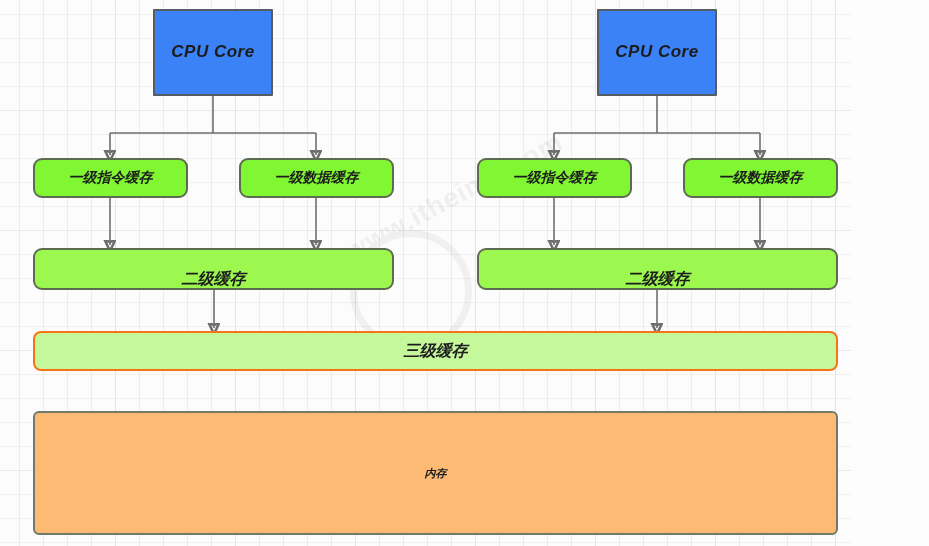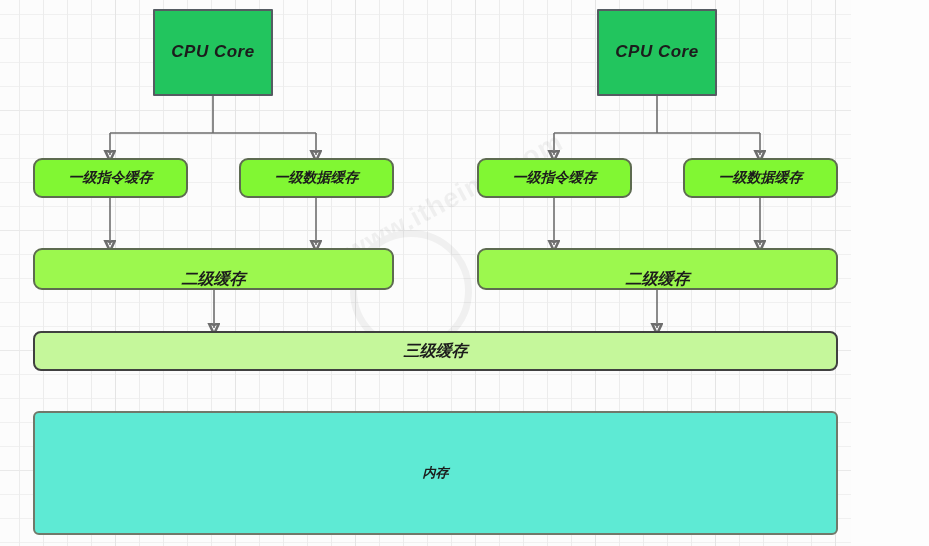--- a/index.html
+++ b/index.html
@@ -77,50 +77,50 @@
     display: flex;
     align-items: center;
     justify-content: center;
     font-style: italic;
     font-weight: bold;
     color: #1c1c1c;
     text-align: center;
     line-height: 1.1;
   }
   .node.cpu {
-    background: #22c55e;
+    background: #3b82f6;
     border: 2px solid #555c62;
     border-radius: 1px;
     font-size: 17px;
     letter-spacing: 0.5px;
   }
   .node.l1 {
     background: #81f733;
     border: 2px solid #5d6b50;
     border-radius: 9px;
     font-size: 14px;
   }
   .node.l2 {
     background: #9cf84e;
     border: 2px solid #5d6b50;
     border-radius: 9px;
     font-size: 16px;
     align-items: flex-end;
   }
   .node.l3 {
     background: #c5f79b;
-    border: 2px solid #404040;
+    border: 2px solid #f97316;
     border-radius: 8px;
     font-size: 16px;
   }
   .node.mem {
-    background: #5eead4;
+    background: #fdba74;
     border: 2px solid #70796a;
     border-radius: 6px;
-    font-size: 13px;
+    font-size: 11px;
   }
   svg#connectors {
     position: absolute;
     left: 0;
     top: 0;
     width: 929px;
     height: 546px;
     pointer-events: none;
     overflow: visible;
   }

